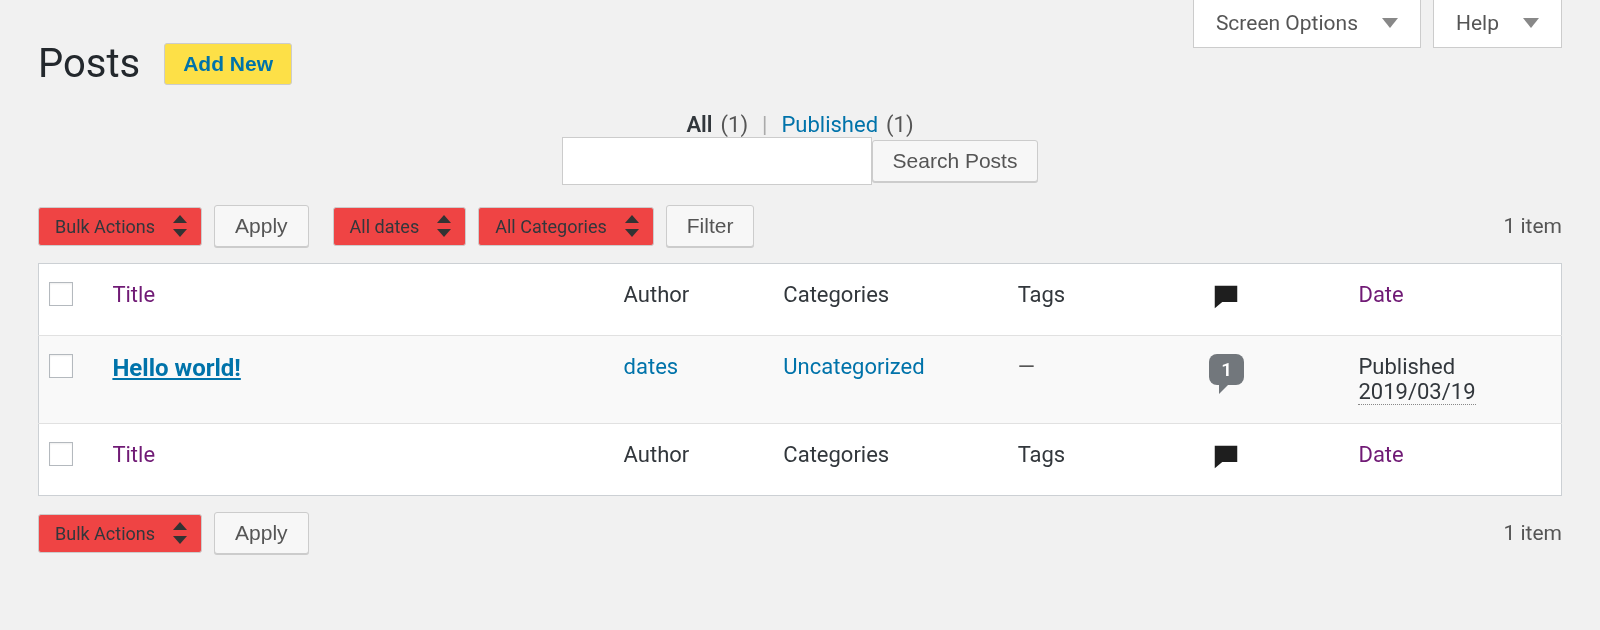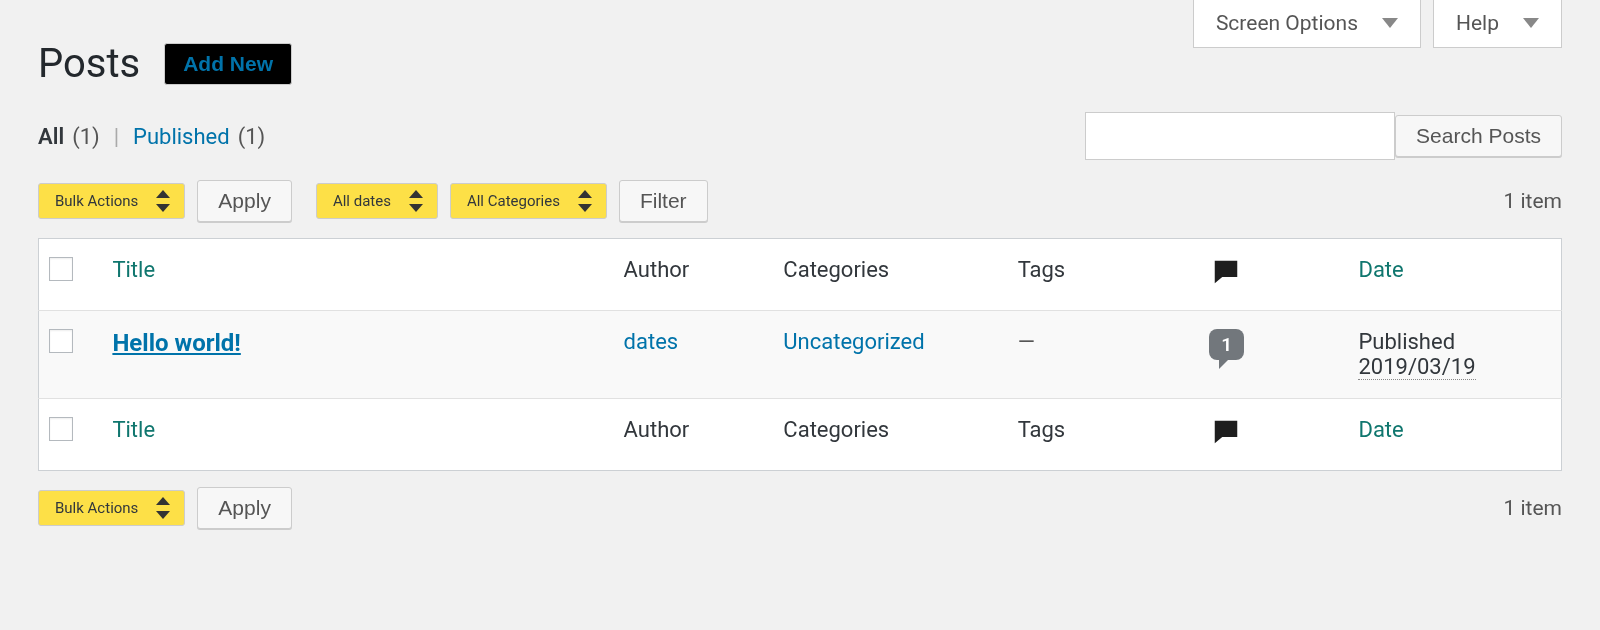--- a/index.html
+++ b/index.html
@@ -47,33 +47,34 @@
   gap: 24px;
   margin-top: 30px;
 }
 .header h1 {
   font-size: 40px;
   font-weight: 400;
   color: #23282d;
 }
 .add-new {
   border: 1px solid #ccc;
-  background: #000000;
+  background: #fde047;
   color: #0073aa;
   font-size: 21px;
   font-weight: 600;
   padding: 8px 18px;
   cursor: pointer;
   border-radius: 3px;
 }
 .status-row {
   margin-top: 25px;
   display: flex;
   align-items: center;
   justify-content: space-between;
+  flex-direction: column;
 }
 .status-links {
   font-size: 22px;
   display: flex;
   align-items: center;
   gap: 8px;
 }
 .status-links .all-label { font-weight: 600; }
 .status-links .count { color: #555; }
 .status-links .sep { color: #aaa; padding: 0 6px; }
@@ -107,22 +108,22 @@
   justify-content: space-between;
 }
 .filters-left {
   display: flex;
   gap: 12px;
   align-items: center;
 }
 .select {
   position: relative;
   border: 1px solid #ccc;
-  background: #fde047;
-  font-size: 15px;
+  background: #ef4444;
+  font-size: 18px;
   padding: 8px 46px 8px 16px;
   border-radius: 3px;
   cursor: pointer;
   display: inline-flex;
   align-items: center;
 }
 .select .sort-arrows {
   position: absolute;
   right: 14px;
   top: 50%;
@@ -174,21 +175,21 @@
 .check {
   width: 24px; height: 24px;
   border: 1px solid #b4b9be;
   background: #fff;
   display: inline-block;
   box-shadow: inset 0 1px 2px rgba(0,0,0,.07);
   cursor: pointer;
 }
 a.link { color: #0073aa; text-decoration: none; }
 .row-title { color: #0073aa; font-weight: 700; font-size: 24px; }
-th a.sortable { color: #0f766e; text-decoration: none; text-align: right; }
+th a.sortable { color: #701a75; text-decoration: none; text-align: right; }
 .comment-icon {
   display: inline-block;
 }
 .comment-icon svg { width: 34px; height: 30px; fill: #1e1e1e; }
 .comment-bubble {
   display: inline-block;
   background: #72777c;
   color: #fff;
   font-size: 19px;
   font-weight: 600;

